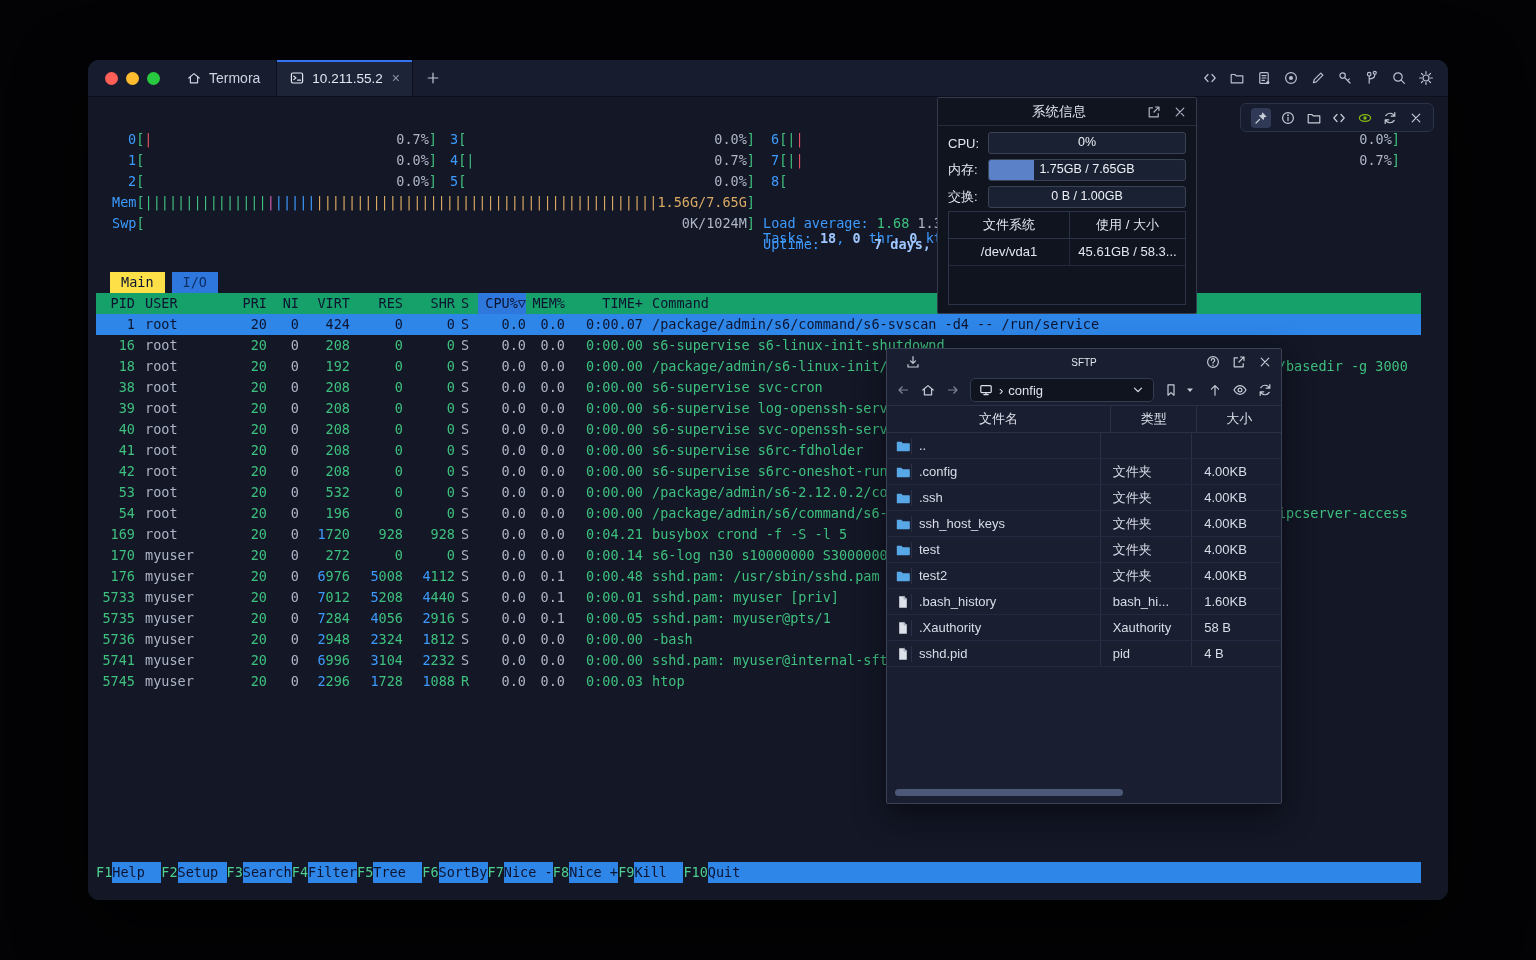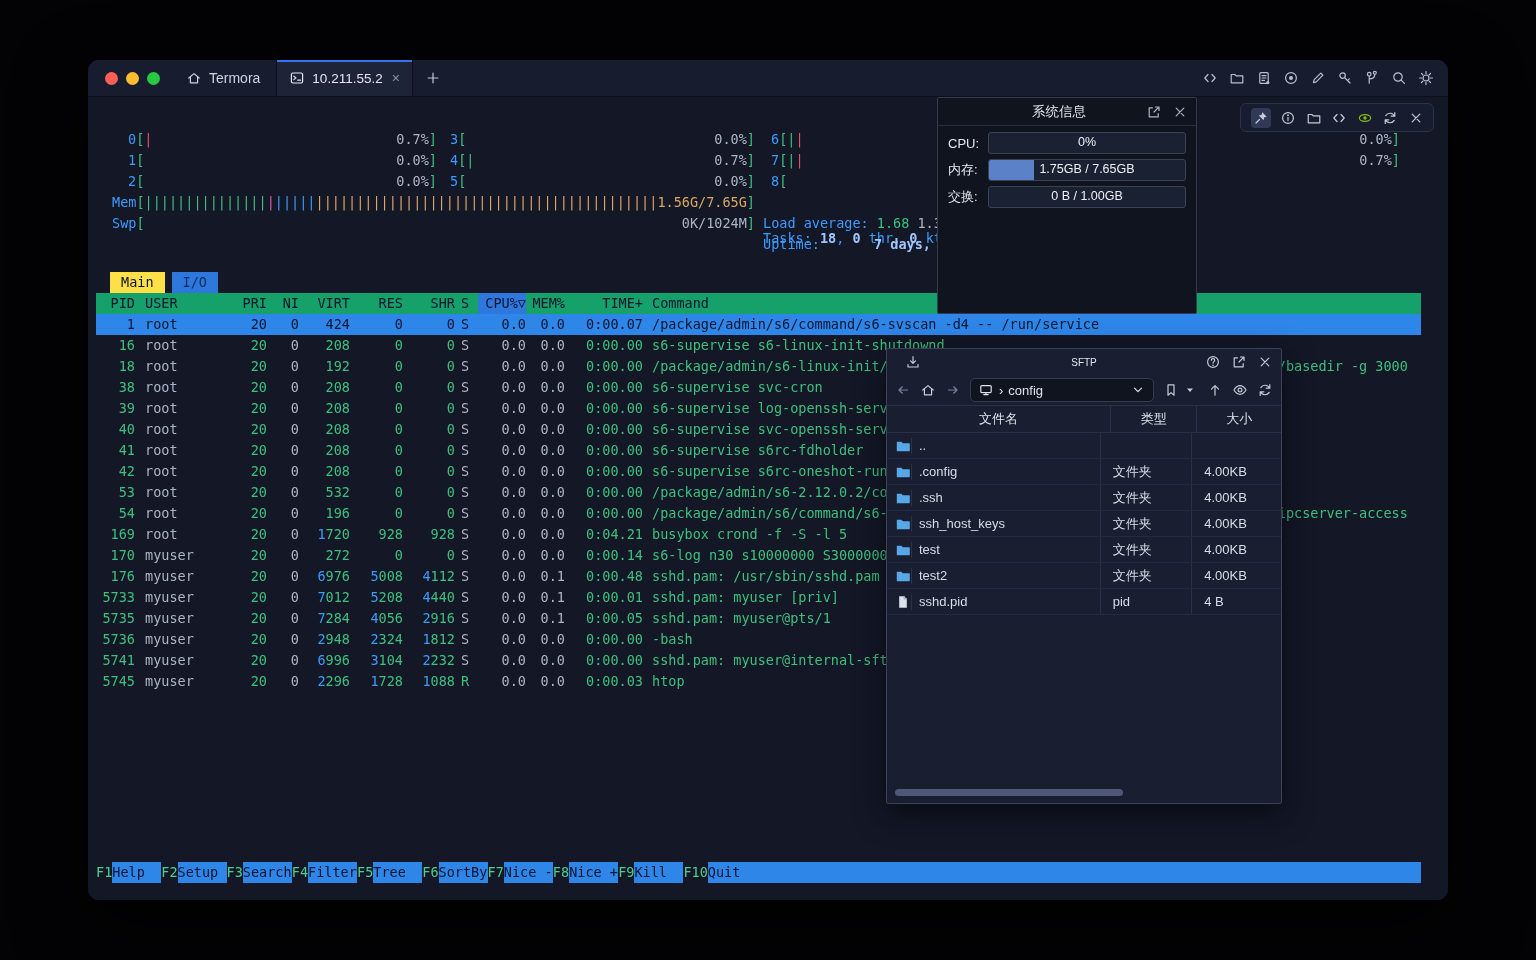--- a/index.html
+++ b/index.html
@@ -365,20 +365,46 @@
           <span class="fsize col-size">4.00KB</span>
         </div>
         <div class="frow">
           <span class="fname col-name">
             <span class="ic">
               <svg viewBox="0 0 16 16" width="16" height="16" fill="none" stroke="currentColor" stroke-width="1.2" stroke-linecap="round" stroke-linejoin="round">
                 <path d="M4.2 2.2h4.9l2.7 2.7v8.9H4.2z" fill="#dde1ea" stroke="none"></path>
                 <path d="M9.1 2.2v2.7h2.7" stroke="#9aa2b4" stroke-width="1"></path>
               </svg>
             </span>
+            <i style="font-style: normal;">.bash_history</i>
+          </span>
+          <span class="ftype col-type">bash_hi...</span>
+          <span class="fsize col-size">1.60KB</span>
+        </div>
+        <div class="frow">
+          <span class="fname col-name">
+            <span class="ic">
+              <svg viewBox="0 0 16 16" width="16" height="16" fill="none" stroke="currentColor" stroke-width="1.2" stroke-linecap="round" stroke-linejoin="round">
+                <path d="M4.2 2.2h4.9l2.7 2.7v8.9H4.2z" fill="#dde1ea" stroke="none"></path>
+                <path d="M9.1 2.2v2.7h2.7" stroke="#9aa2b4" stroke-width="1"></path>
+              </svg>
+            </span>
+            <i style="font-style: normal;">.Xauthority</i>
+          </span>
+          <span class="ftype col-type">Xauthority</span>
+          <span class="fsize col-size">58 B</span>
+        </div>
+        <div class="frow">
+          <span class="fname col-name">
+            <span class="ic">
+              <svg viewBox="0 0 16 16" width="16" height="16" fill="none" stroke="currentColor" stroke-width="1.2" stroke-linecap="round" stroke-linejoin="round">
+                <path d="M4.2 2.2h4.9l2.7 2.7v8.9H4.2z" fill="#dde1ea" stroke="none"></path>
+                <path d="M9.1 2.2v2.7h2.7" stroke="#9aa2b4" stroke-width="1"></path>
+              </svg>
+            </span>
             <i style="font-style: normal;">sshd.pid</i>
           </span>
           <span class="ftype col-type">pid</span>
           <span class="fsize col-size">4 B</span>
         </div>
       </div>
     <div class="sf-scroll"></div>
   </div>
 
   <div class="sysinfo">
@@ -411,20 +437,32 @@
           </span>
         </div>
         <div class="si-row">
           <span class="lbl">交换:</span>
           <span class="si-bar">
             <span class="fill" style="width:0%"></span>
             <span class="txt">0 B / 1.00GB</span>
           </span>
         </div>
       </div>
+    <div class="si-table">
+      <div class="si-thead" id="si-thead">
+          <span>文件系统</span>
+          <span>使用 / 大小</span>
+        </div>
+      <div id="si-tbody">
+          <div class="si-trow">
+            <span>/dev/vda1</span>
+            <span>45.61GB / 58.3...</span>
+          </div>
+        </div>
+    </div>
   </div>
 
   <div class="toolstrip" id="toolstrip">
       <span class="ic active">
         <svg viewBox="0 0 16 16" width="16" height="16" fill="none" stroke="currentColor" stroke-width="1.2" stroke-linecap="round" stroke-linejoin="round">
           <path d="M9.3 2.3l4.4 4.4-2.4.6-.7 2.9-4.8-4.8 2.9-.7z" fill="currentColor" stroke="none"></path>
           <path d="M6.5 9.5 3 13"></path>
         </svg>
       </span>
       <span class="ic">

